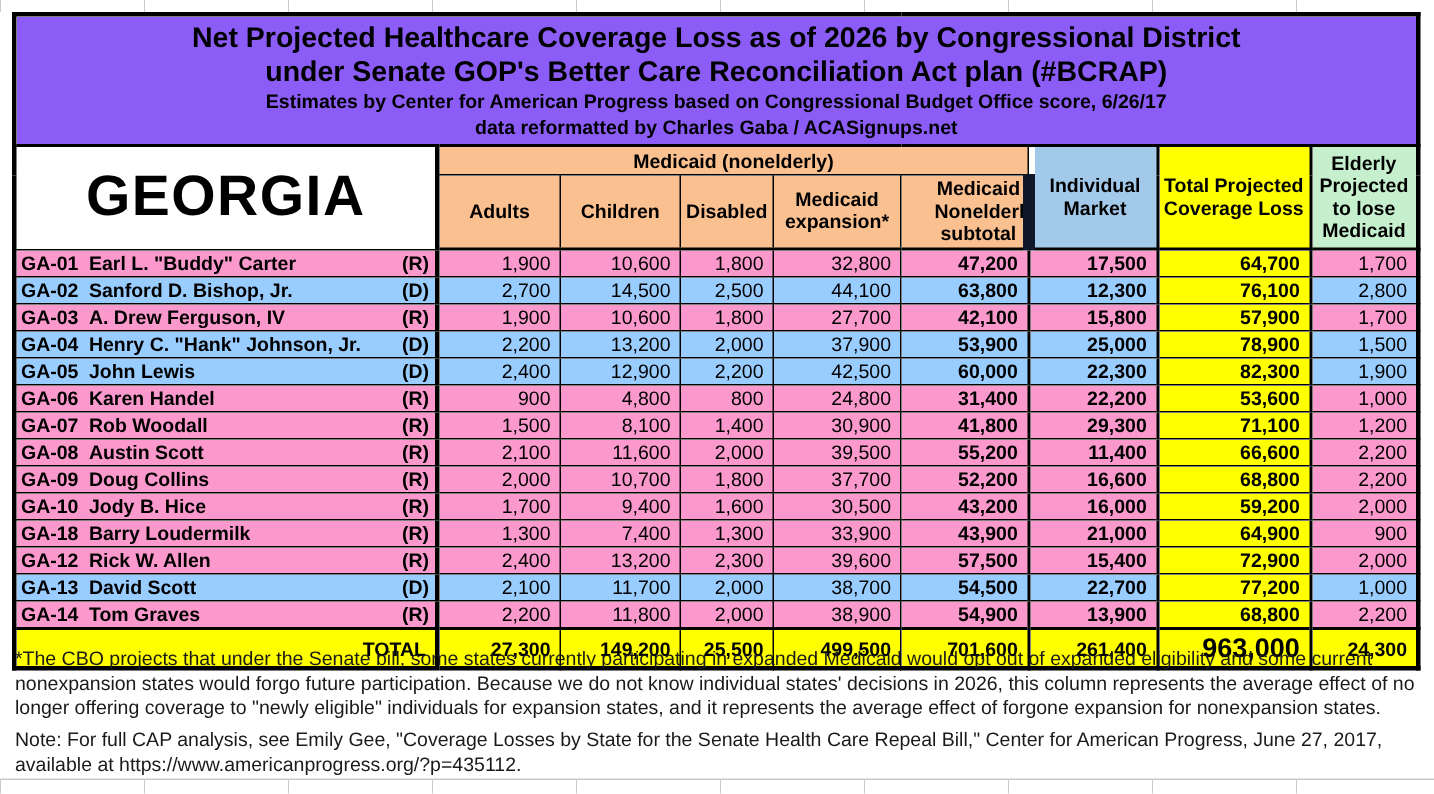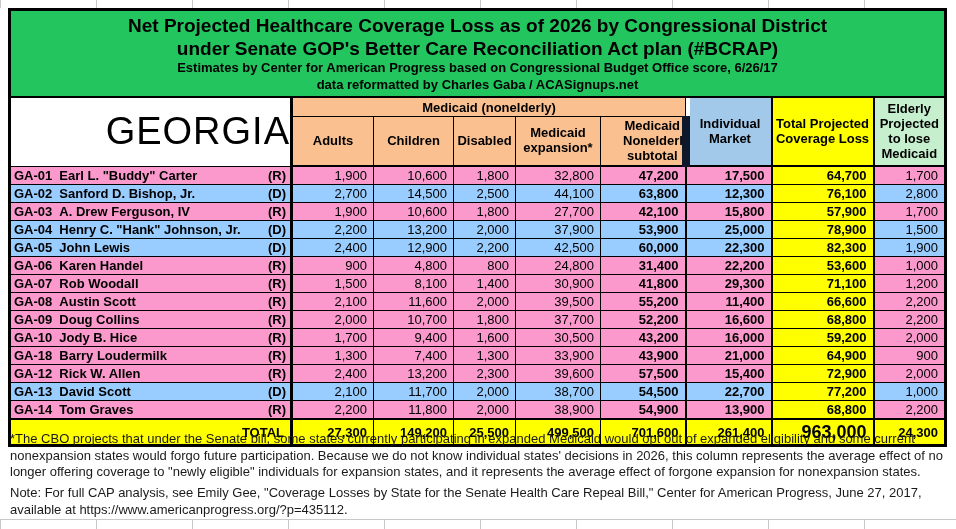--- a/index.html
+++ b/index.html
@@ -19,26 +19,26 @@
   .grid-strip{
     position:absolute;left:0;width:956px;
     background-image:repeating-linear-gradient(90deg, var(--grid-line) 0 1px, transparent 1px 96px);
   }
   .grid-strip.top{top:0;height:8px;}
   .grid-strip.bottom{bottom:0;height:9px;border-top:1px solid var(--grid-line);}
   .table-wrap{position:absolute;left:8px;top:8px;}
   table{border-collapse:collapse;table-layout:fixed;width:936px;border:3px solid #000;}
   td,th{border:1px solid #000;padding:0;overflow:hidden;white-space:nowrap;vertical-align:middle;}
   .title-cell{
-    background:#22c55e;text-align:center;border-bottom:2px solid #000;padding:3px 0 2px;
+    background:#8b5cf6;text-align:center;border-bottom:2px solid #000;padding:3px 0 2px;
   }
   .t-big{font-size:19px;font-weight:bold;line-height:1.22;}
   .t-small{font-size:13px;font-weight:bold;line-height:1.3;}
   .state-cell{
-    background:#fff;font-size:38px;font-weight:normal;text-align:right;
+    background:#fff;font-size:38px;font-weight:bold;text-align:center;
     letter-spacing:1px;border-right:3px solid #000;
   }
   .group-cell{
     background:var(--medicaid-header);font-size:13px;font-weight:bold;
     text-align:center;height:18px;
   }
   th.sub{
     background:var(--medicaid-header);font-size:13px;font-weight:bold;text-align:center;
     height:48px;white-space:normal;line-height:1.15;border-bottom:2px solid #000;
   }

